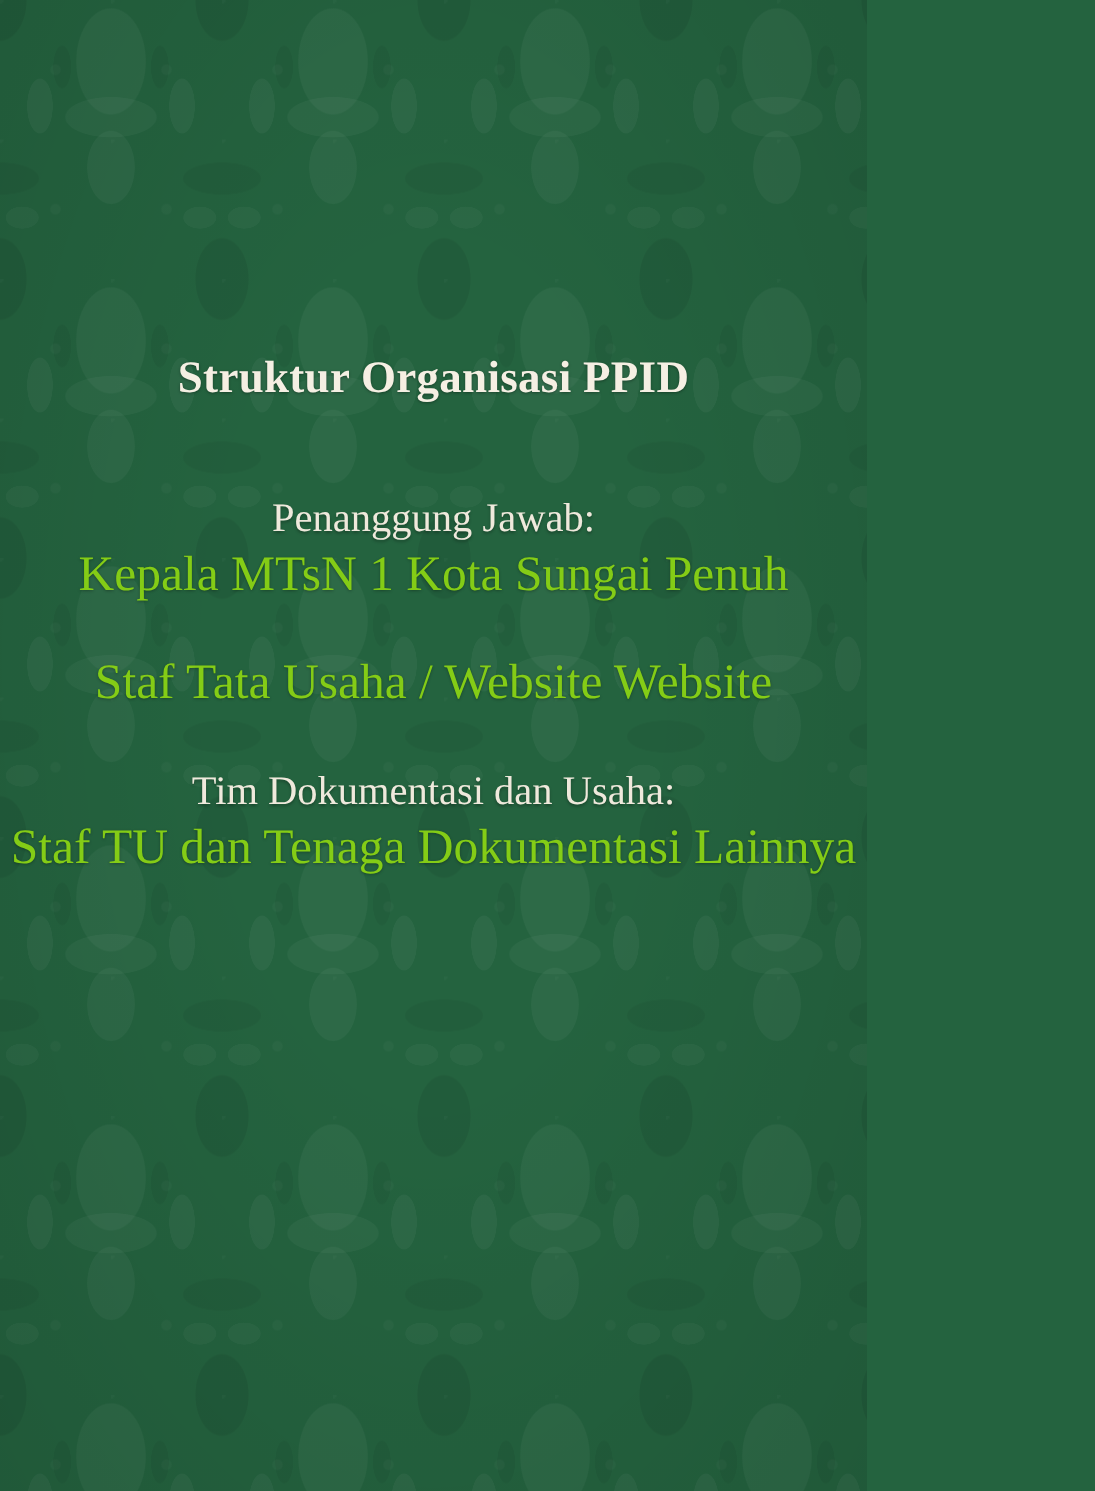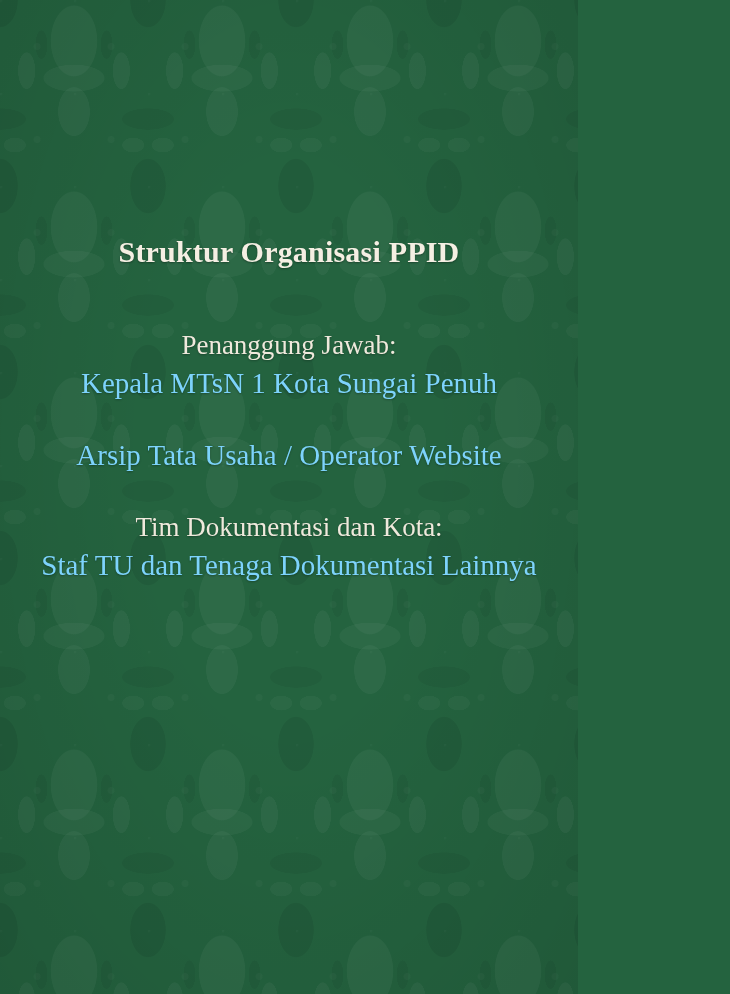--- a/index.html
+++ b/index.html
@@ -96,23 +96,23 @@
   }
 
   .section-role {
     font-size: 27px;
     line-height: 38px;
     color: #efe9dc;
     text-shadow: 0 1px 2px rgba(0,0,0,0.30);
   }
 
   .section-person {
-    font-size: 29px;
+    font-size: 33px;
     line-height: 38px;
-    color: #7dd3fc;
+    color: #84cc16;
     text-shadow: 0 1px 2px rgba(0,0,0,0.30);
   }
 </style>
 </head>
 <body>
 
 <div class="poster">
 
   <div class="pattern-layer pattern-a"></div>
   <div class="pattern-layer pattern-b"></div>
@@ -127,23 +127,23 @@
 
     <div class="sections">
 
       <div class="section">
         <div class="section-role">Penanggung Jawab:</div>
         <div class="section-person">Kepala MTsN 1 Kota Sungai Penuh</div>
       </div>
 
 
       <div class="section">
-        <div class="section-person">Arsip Tata Usaha / Operator Website</div>
+        <div class="section-person">Staf Tata Usaha / Website Website</div>
       </div>
 
       <div class="section">
-        <div class="section-role">Tim Dokumentasi dan Kota:</div>
+        <div class="section-role">Tim Dokumentasi dan Usaha:</div>
         <div class="section-person">Staf TU dan Tenaga Dokumentasi Lainnya</div>
       </div>
 
     </div>
   </div>
 </div>
 
 </body></html>

